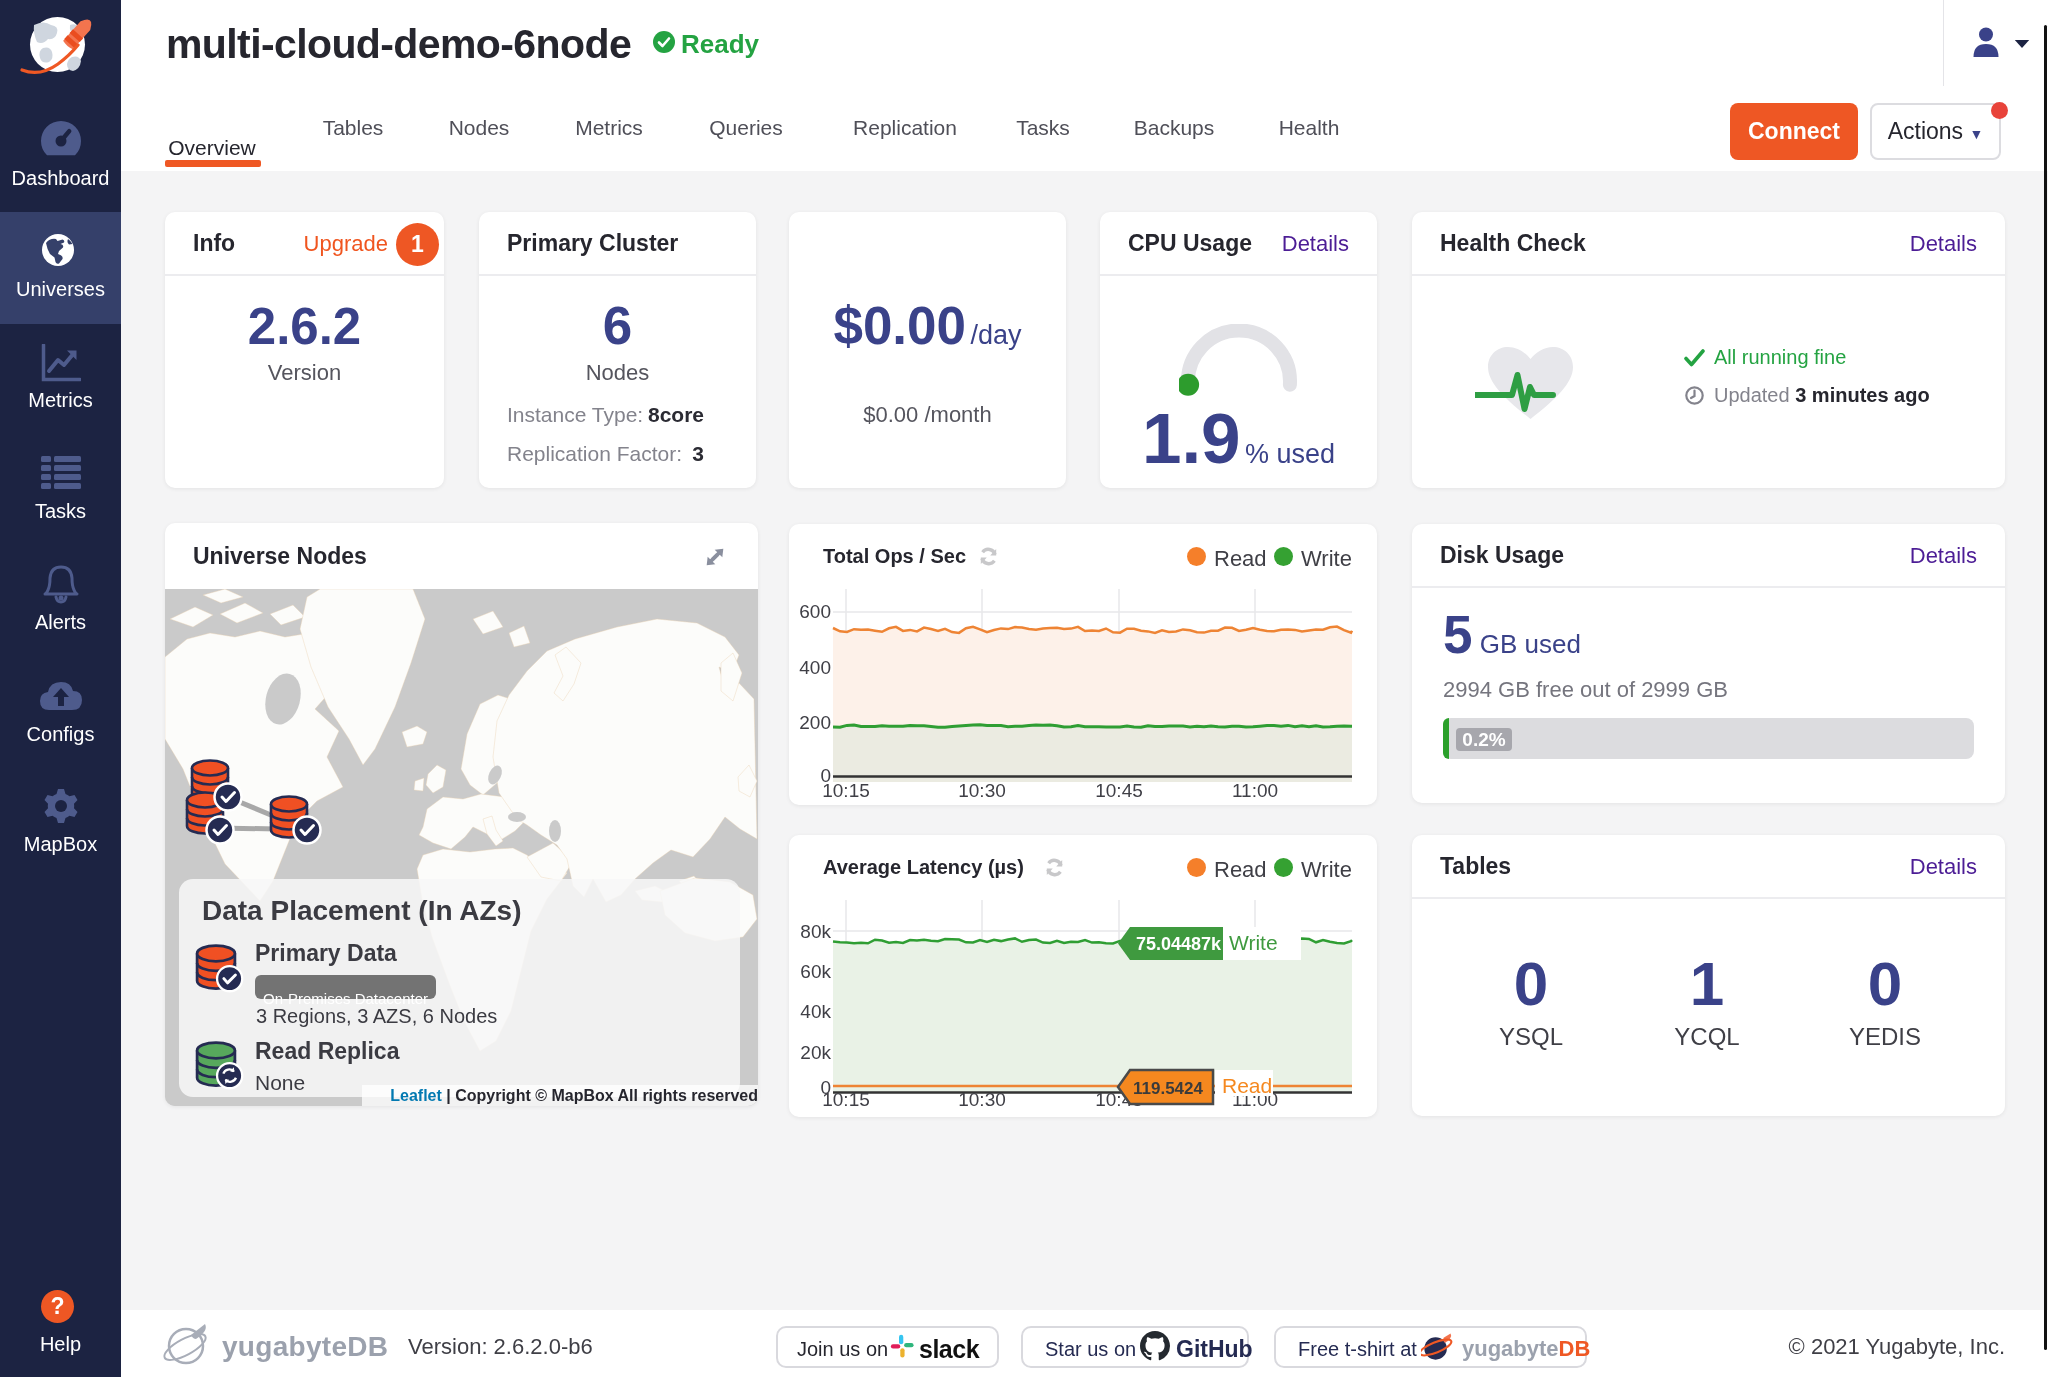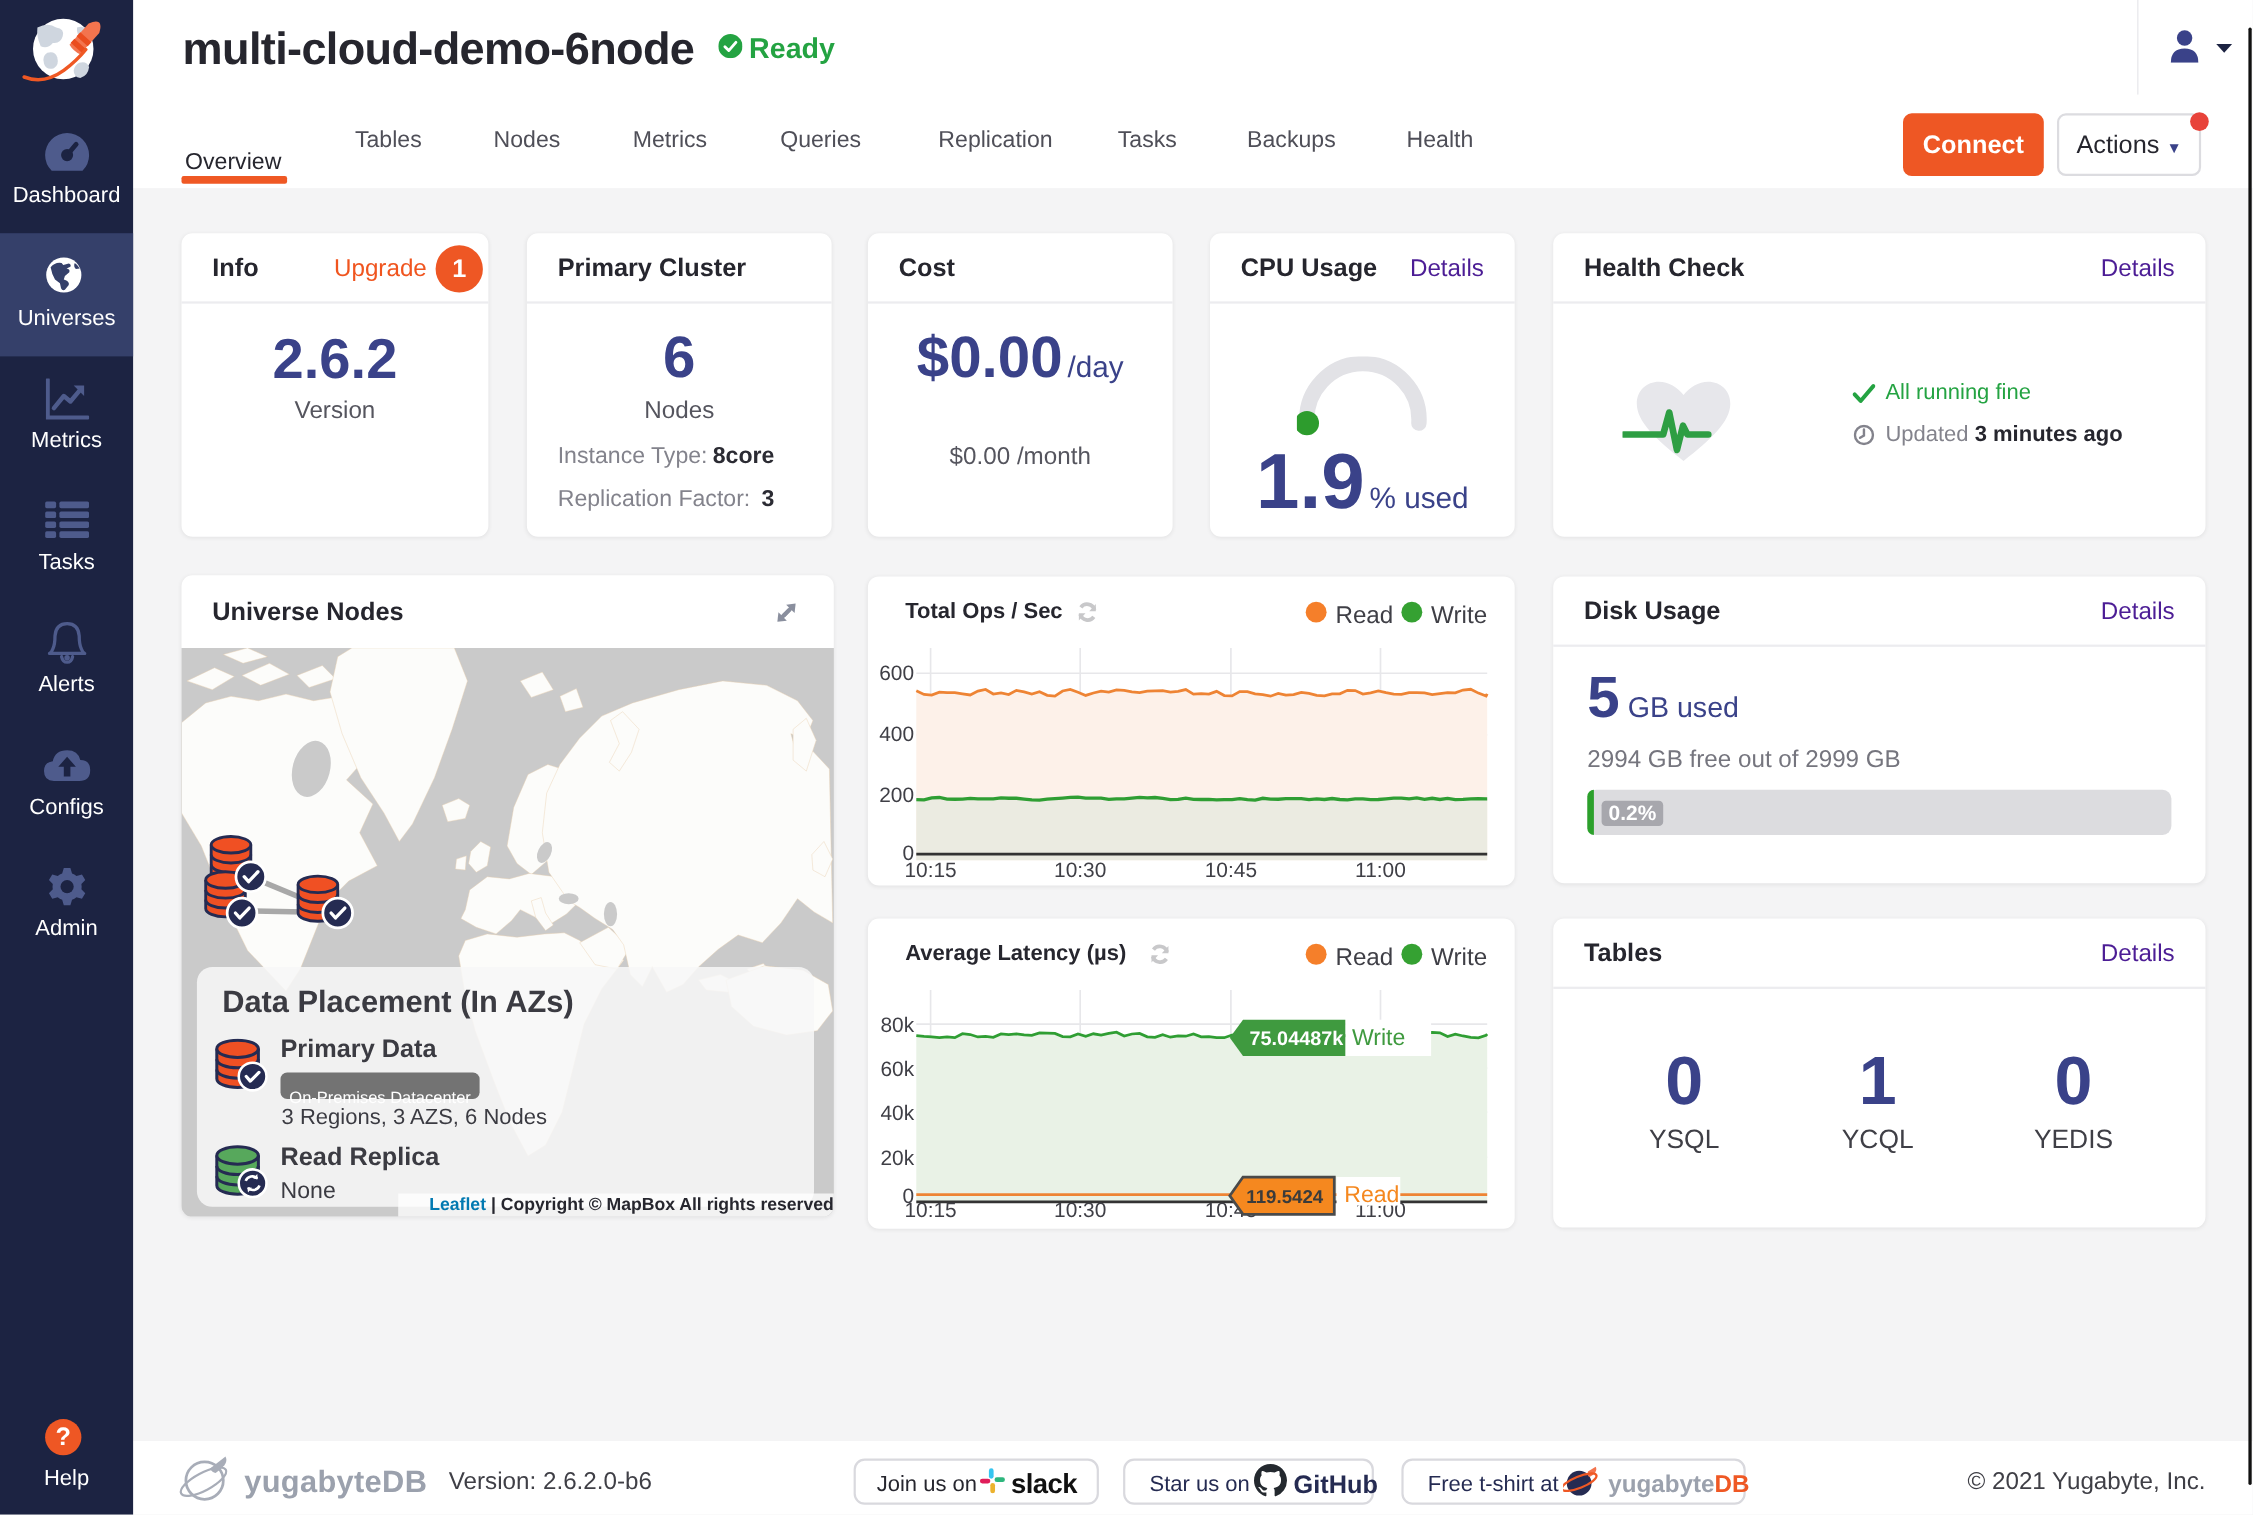--- a/index.html
+++ b/index.html
@@ -118,21 +118,21 @@
   </svg>
   <div class="sb-item" style="top:723px">
       <span class="lbl">Configs</span>
     </div>
 
   <svg class="abs" style="left:43px;top:788px" width="36" height="36" viewBox="0 0 36 36">
     <path d="M15 1 L21 1 L22.5 6 a12.5 12.5 0 0 1 4 2.3 L31.5 7 L34.5 12 L31 15.7 a12.5 12.5 0 0 1 0 4.6 L34.5 24 L31.5 29 L26.5 27.7 a12.5 12.5 0 0 1 -4 2.3 L21 35 L15 35 L13.5 30 a12.5 12.5 0 0 1 -4 -2.3 L4.5 29 L1.5 24 L5 20.3 a12.5 12.5 0 0 1 0 -4.6 L1.5 12 L4.5 7 L9.5 8.3 a12.5 12.5 0 0 1 4 -2.3z" fill="#4e5b8c"></path>
     <circle cx="18" cy="18" r="6" fill="#1c2342"></circle>
   </svg>
   <div class="sb-item" style="top:833px">
-      <span class="lbl">Admin</span>
+      <span class="lbl">MapBox</span>
     </div>
 
   <div class="abs" style="left:41px;top:1290px;width:33px;height:33px;border-radius:50%;background:#ee5724;color:#fff;font-size:23px;font-weight:700;text-align:center;line-height:33px">?</div>
   <div class="sb-item" style="top:1333px">
       <span class="lbl">Help</span>
     </div>
 </div>
 
 <div id="header">
   <div id="title">multi-cloud-demo-6node</div>
@@ -180,23 +180,20 @@
     </div>
   <div class="abs bignum" style="left:0;right:0;top:83px;font-size:53px;text-align:center">6</div>
   <div class="abs graytxt" style="left:0;right:0;top:148px;font-size:22px;text-align:center">Nodes</div>
   <div class="abs" style="left:28px;top:191px;font-size:21px;color:#83838c">Instance Type:</div>
   <div class="abs" style="right:52px;top:191px;font-size:21px;font-weight:700;color:#2b2b33">8core</div>
   <div class="abs" style="left:28px;top:230px;font-size:21px;color:#83838c">Replication Factor:</div>
   <div class="abs" style="right:52px;top:230px;font-size:21px;font-weight:700;color:#2b2b33">3</div>
 </div>
 
 <div class="card" style="left:789px;top:212px;width:277px;height:276px;">
-  <div class="card-h">
-      <span class="t">Cost</span>
-    </div>
   <div class="abs" style="left:0;right:0;top:83px;text-align:center">
     <span class="bignum" style="font-size:53px">$0.00</span>
     <span style="font-size:27px;color:#3a4289"> /day</span>
   </div>
   <div class="abs graytxt" style="left:0;right:0;top:190px;font-size:22px;text-align:center">$0.00 /month</div>
 </div>
 
 <div class="card" style="left:1100px;top:212px;width:277px;height:276px;">
   <div class="card-h">
       <span class="t">CPU Usage</span>

